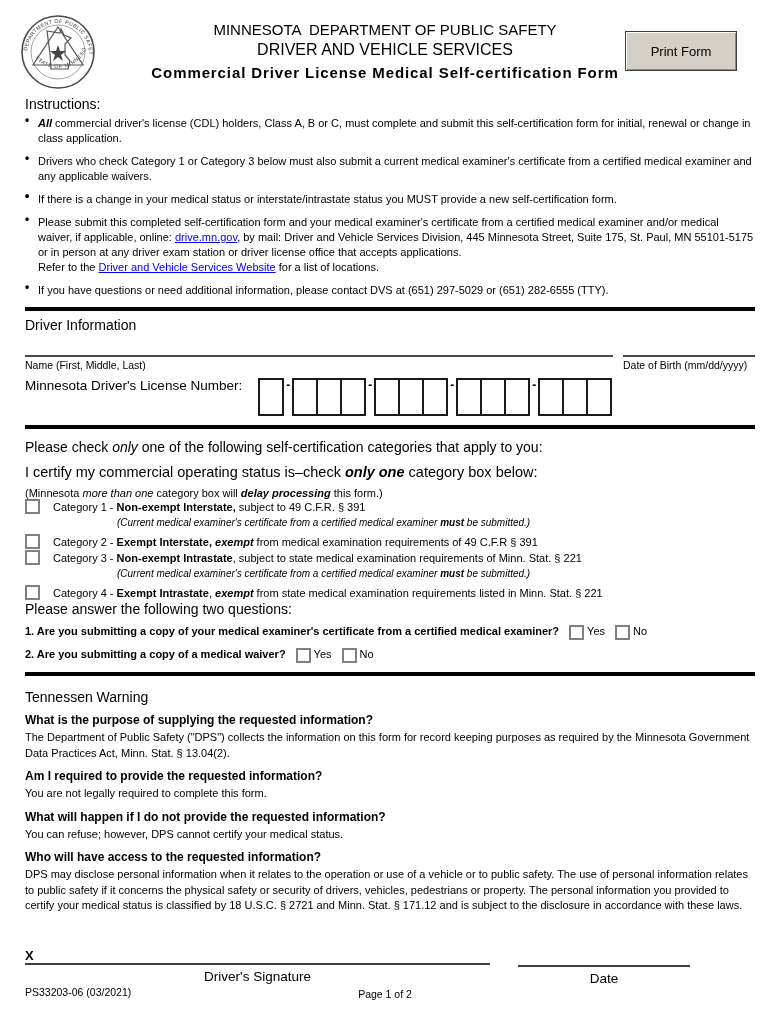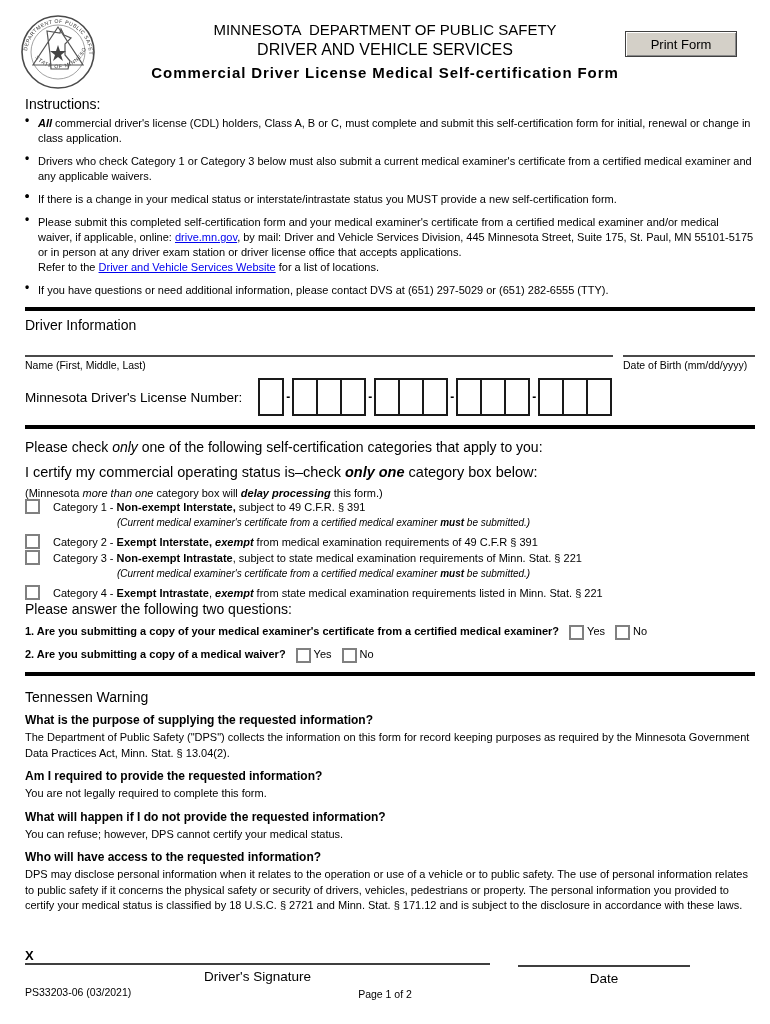--- a/index.html
+++ b/index.html
@@ -11,21 +11,21 @@
   .inner { padding:0 15px 0 25px; }
 
   
   .header { position:relative; height:97px; }
   .seal { position:absolute; left:14px; top:12px; }
   .header-center { padding-top:21px; text-align:center; margin:0 115px; }
   .dept { font-size:15px; white-space:pre-wrap; }
   .division { font-size:16px; margin-top:3px; }
   .form-title { font-size:15px; font-weight:bold; letter-spacing:0.9px; margin-top:5px; }
   .print-btn {
-    position:absolute; right:33px; top:31px; width:112px; height:26px;
+    position:absolute; right:33px; top:31px; width:112px; height:40px;
     background:#d4d0c8; border:1px solid #404040; border-radius:0;
     box-shadow: inset 1px 1px 0 #ffffff, inset -1px -1px 0 #8a8a8a;
     font-family:"Liberation Sans", sans-serif; font-size:13px; color:#000; cursor:pointer;
   }
 
   
   .sec-heading { font-weight:normal; font-size:14px; }
   .instr { font-size:11px; line-height:15px; }
   .bullet-item { position:relative; padding-left:13px; margin-top:8px; }
   .bullet-item.first { margin-top:4px; }
@@ -35,21 +35,21 @@
   
   .bar { height:4px; background:#000; margin-top:9px; }
 
   
   .di-heading { margin-top:6px; }
   .name-row { display:flex; margin-top:22px; }
   .name-col { flex:1; }
   .dob-col { width:132px; margin-left:10px; }
   .input-line { height:0; border-top:2px solid #4a4a4a; }
   .small-label { font-size:10.5px; margin-top:2px; }
-  .license-row { display:flex; align-items:center; margin-top:7px; margin-bottom:7px; }
+  .license-row { display:flex; margin-top:7px; margin-bottom:7px; }
   .license-label { font-size:13.5px; margin-right:16px; }
   .box-group { display:flex; }
   .lbox { width:26px; height:38px; border:2px solid #1a1a1a; box-sizing:border-box; background:#fff; }
   .lbox + .lbox { margin-left:-2px; }
   .dash { margin:0 2px; font-weight:bold; font-size:12px; }
 
   
   .cert-heading { margin-top:10px; }
   .certify { font-size:14.5px; margin-top:9px; }
   .proc-note { font-size:11px; margin-top:7px; }

